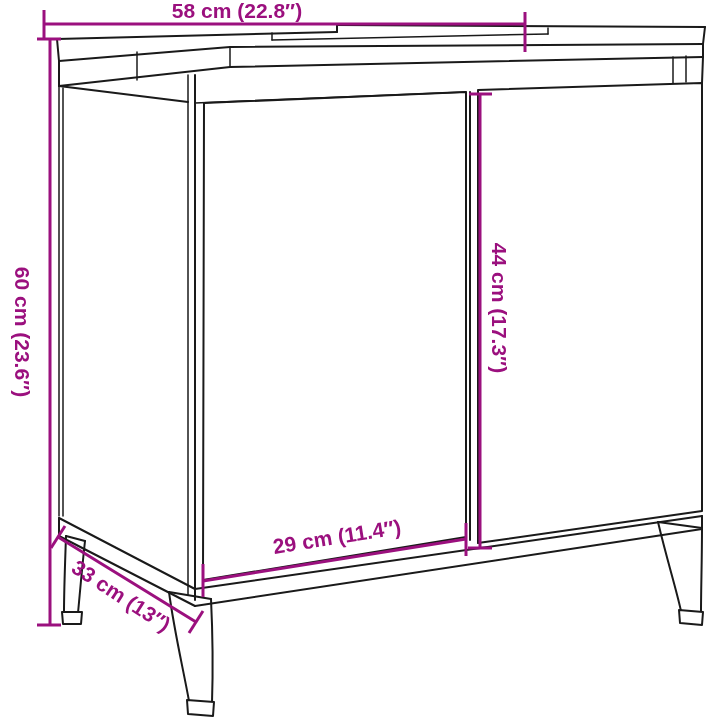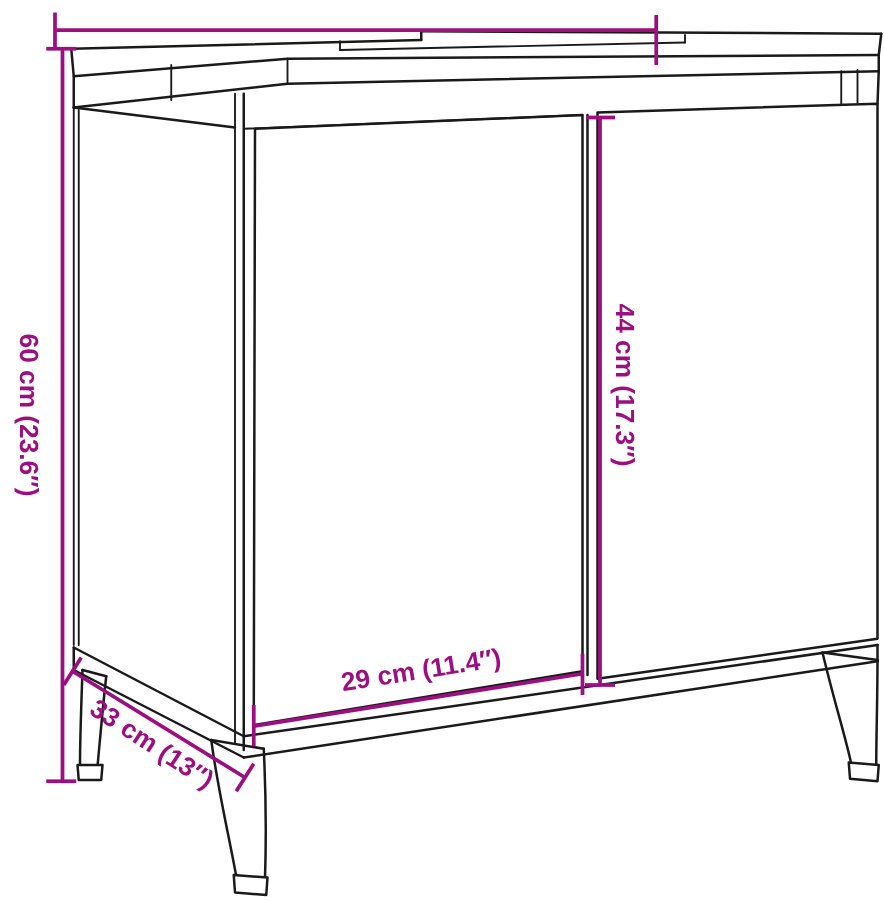--- a/index.html
+++ b/index.html
@@ -144,20 +144,21 @@
       </g>
 
       <g>
         <path class="dim" d="M58,537 L196,622"></path>
         <path class="dim" d="M51,548 L65,526"></path>
         <path class="dim" d="M189,633 L203,611"></path>
       </g>
     </g>
   </svg>
 
+  <div class="dim-label" style="left:237px;top:11px;transform:translate(-50%,-50%);">58 cm (22.8″)</div>
 
   <div class="dim-label" style="left:22px;top:332px;transform:translate(-50%,-50%) rotate(90deg);">60 cm (23.6″)</div>
 
   <div class="dim-label" style="left:499px;top:308px;transform:translate(-50%,-50%) rotate(90deg);">44 cm (17.3″)</div>
 
   <div class="dim-label" style="left:337px;top:537px;transform:translate(-50%,-50%) rotate(-9deg);">29 cm (11.4″)</div>
 
   <div class="dim-label" style="left:121px;top:596px;transform:translate(-50%,-50%) rotate(33deg);">33 cm (13″)</div>
 </div>
 

